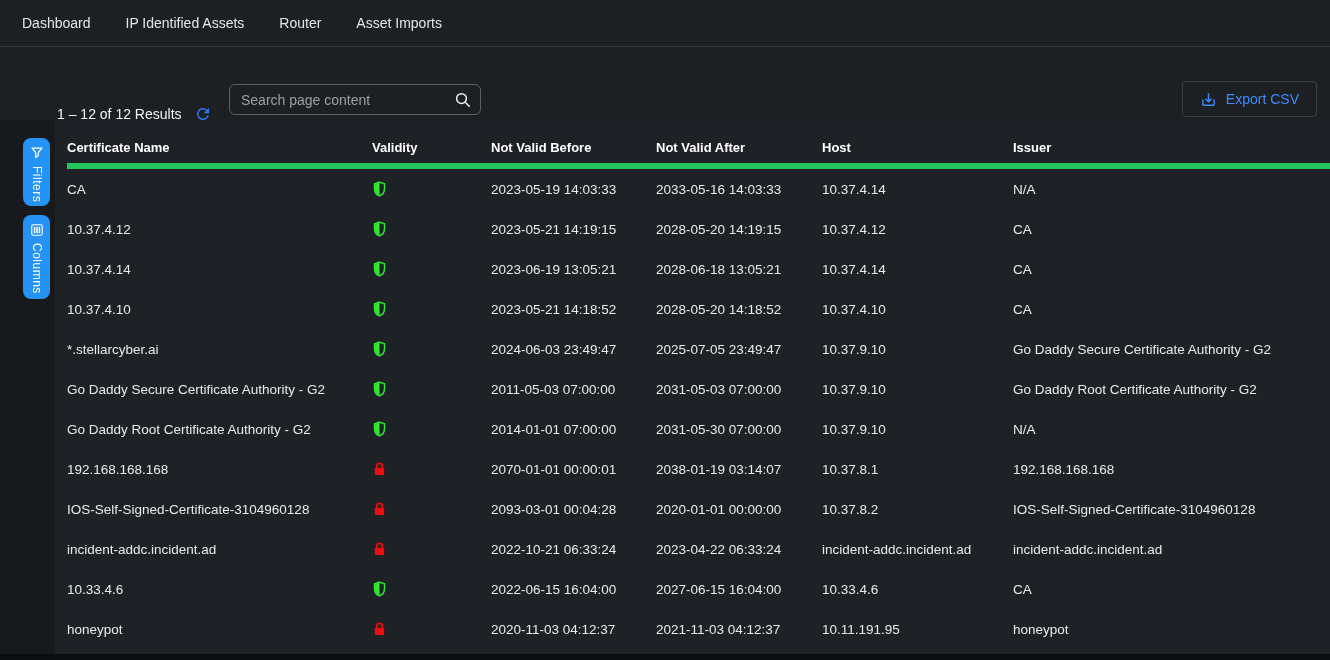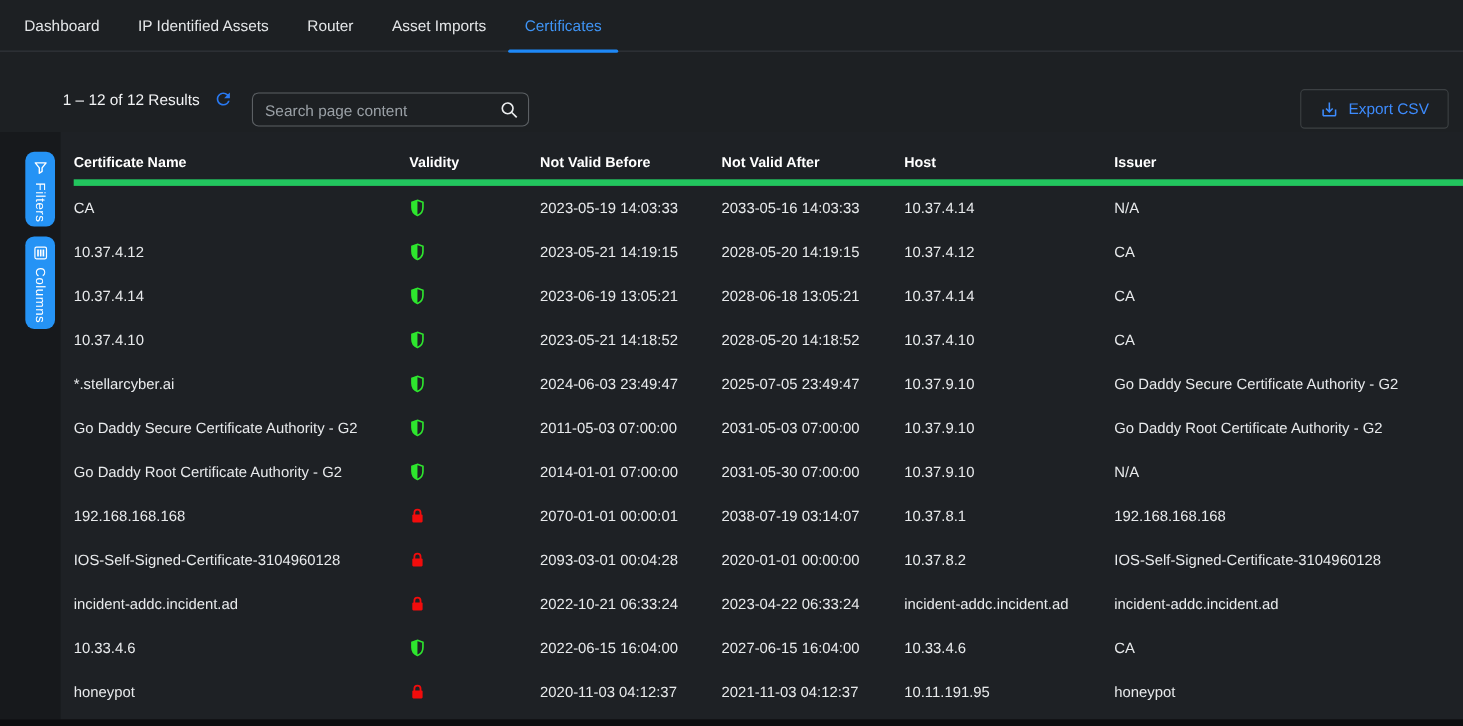--- a/index.html
+++ b/index.html
@@ -26,21 +26,21 @@
     cursor:pointer; white-space:nowrap;
   }
   .tab.active { color:#3f94f5; }
   .tab.active::after {
     content:""; position:absolute; left:0; right:0; bottom:-1px;
     height:3px; background:#1e88f7; border-radius:2px;
   }
 
   
   .results-wrap {
-    position:absolute; left:57px; top:80px; height:20px;
+    position:absolute; left:57px; top:104px; height:20px;
     display:flex; align-items:center; gap:12px;
     font-size:14px; color:#f2f3f5;
   }
   .refresh-btn { width:18px; height:18px; cursor:pointer; display:inline-flex; }
   .refresh-btn svg { width:18px; height:18px; fill:#2979f2; }
 
   .search-box {
     position:absolute; left:229px; top:84px; width:252px; height:31px;
     border:1px solid #5c6064; border-radius:6px; background:transparent;
   }
@@ -98,21 +98,20 @@
   .v-icon svg { width:15px; height:18px; }
 </style>
 </head>
 <body>
 
 <div class="tabbar">
   <span class="tab">Dashboard</span>
   <span class="tab">IP Identified Assets</span>
   <span class="tab">Router</span>
   <span class="tab">Asset Imports</span>
-  <span class="tab active">Certificates</span>
 </div>
 
 <div class="table-bg"></div>
 <div class="left-shade"></div>
 <div class="bottom-strip"></div>
 
 <div class="results-wrap">
   <span>1 – 12 of 12 Results</span>
   <span class="refresh-btn">
     <svg viewBox="0 0 24 24">
@@ -297,21 +296,21 @@
       <div class="vcell">
 
         <span class="v-icon v-invalid">
           <svg viewBox="0 0 24 26">
               <path d="M7.5 12 V8.5 a4.5 4.5 0 0 1 9 0 V12" fill="none" stroke="#f20c0c" stroke-width="2.6"></path>
               <rect x="4.5" y="11" width="15" height="11.5" rx="1.6" fill="#f20c0c"></rect>
             </svg>
         </span>
       </div>
       <div class="cell">2070-01-01 00:00:01</div>
-      <div class="cell">2038-07-19 03:14:07</div>
+      <div class="cell">2038-01-19 03:14:07</div>
       <div class="cell">10.37.8.1</div>
       <div class="cell">192.168.168.168</div>
     </div>
 
     <div class="trow tbody-row">
       <div class="cell">IOS-Self-Signed-Certificate-3104960128</div>
       <div class="vcell">
 
         <span class="v-icon v-invalid">
           <svg viewBox="0 0 24 26">

